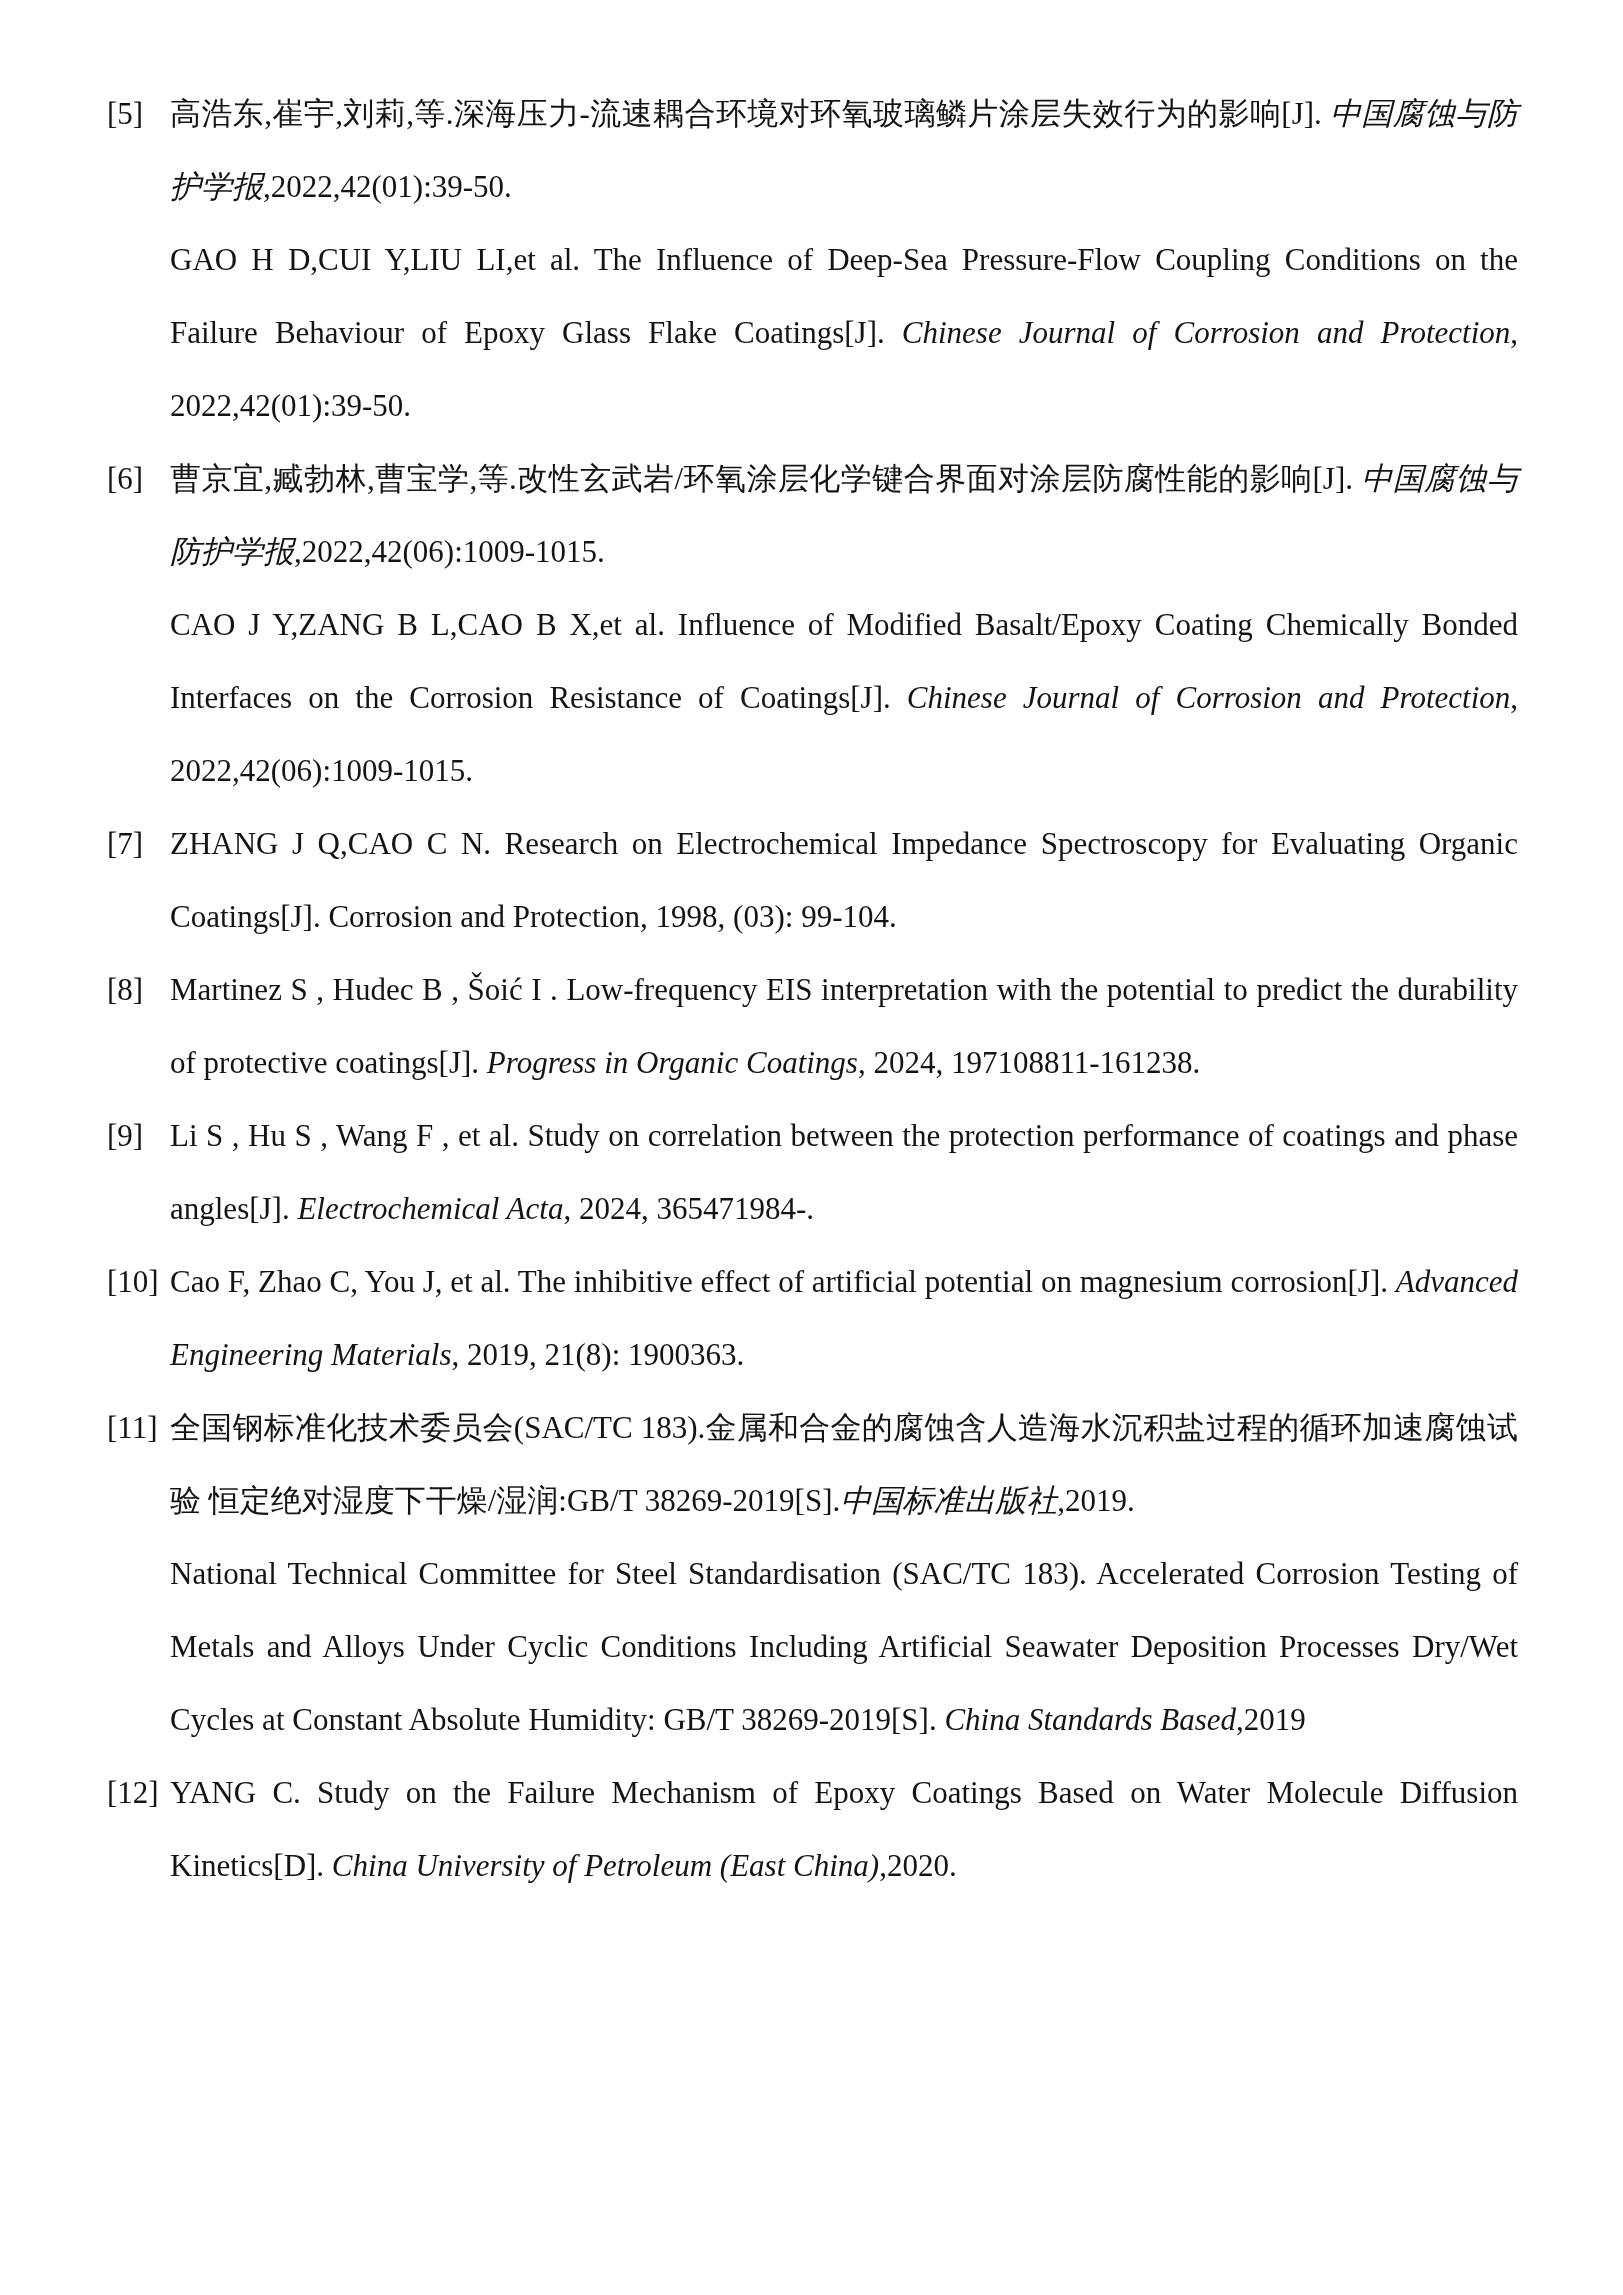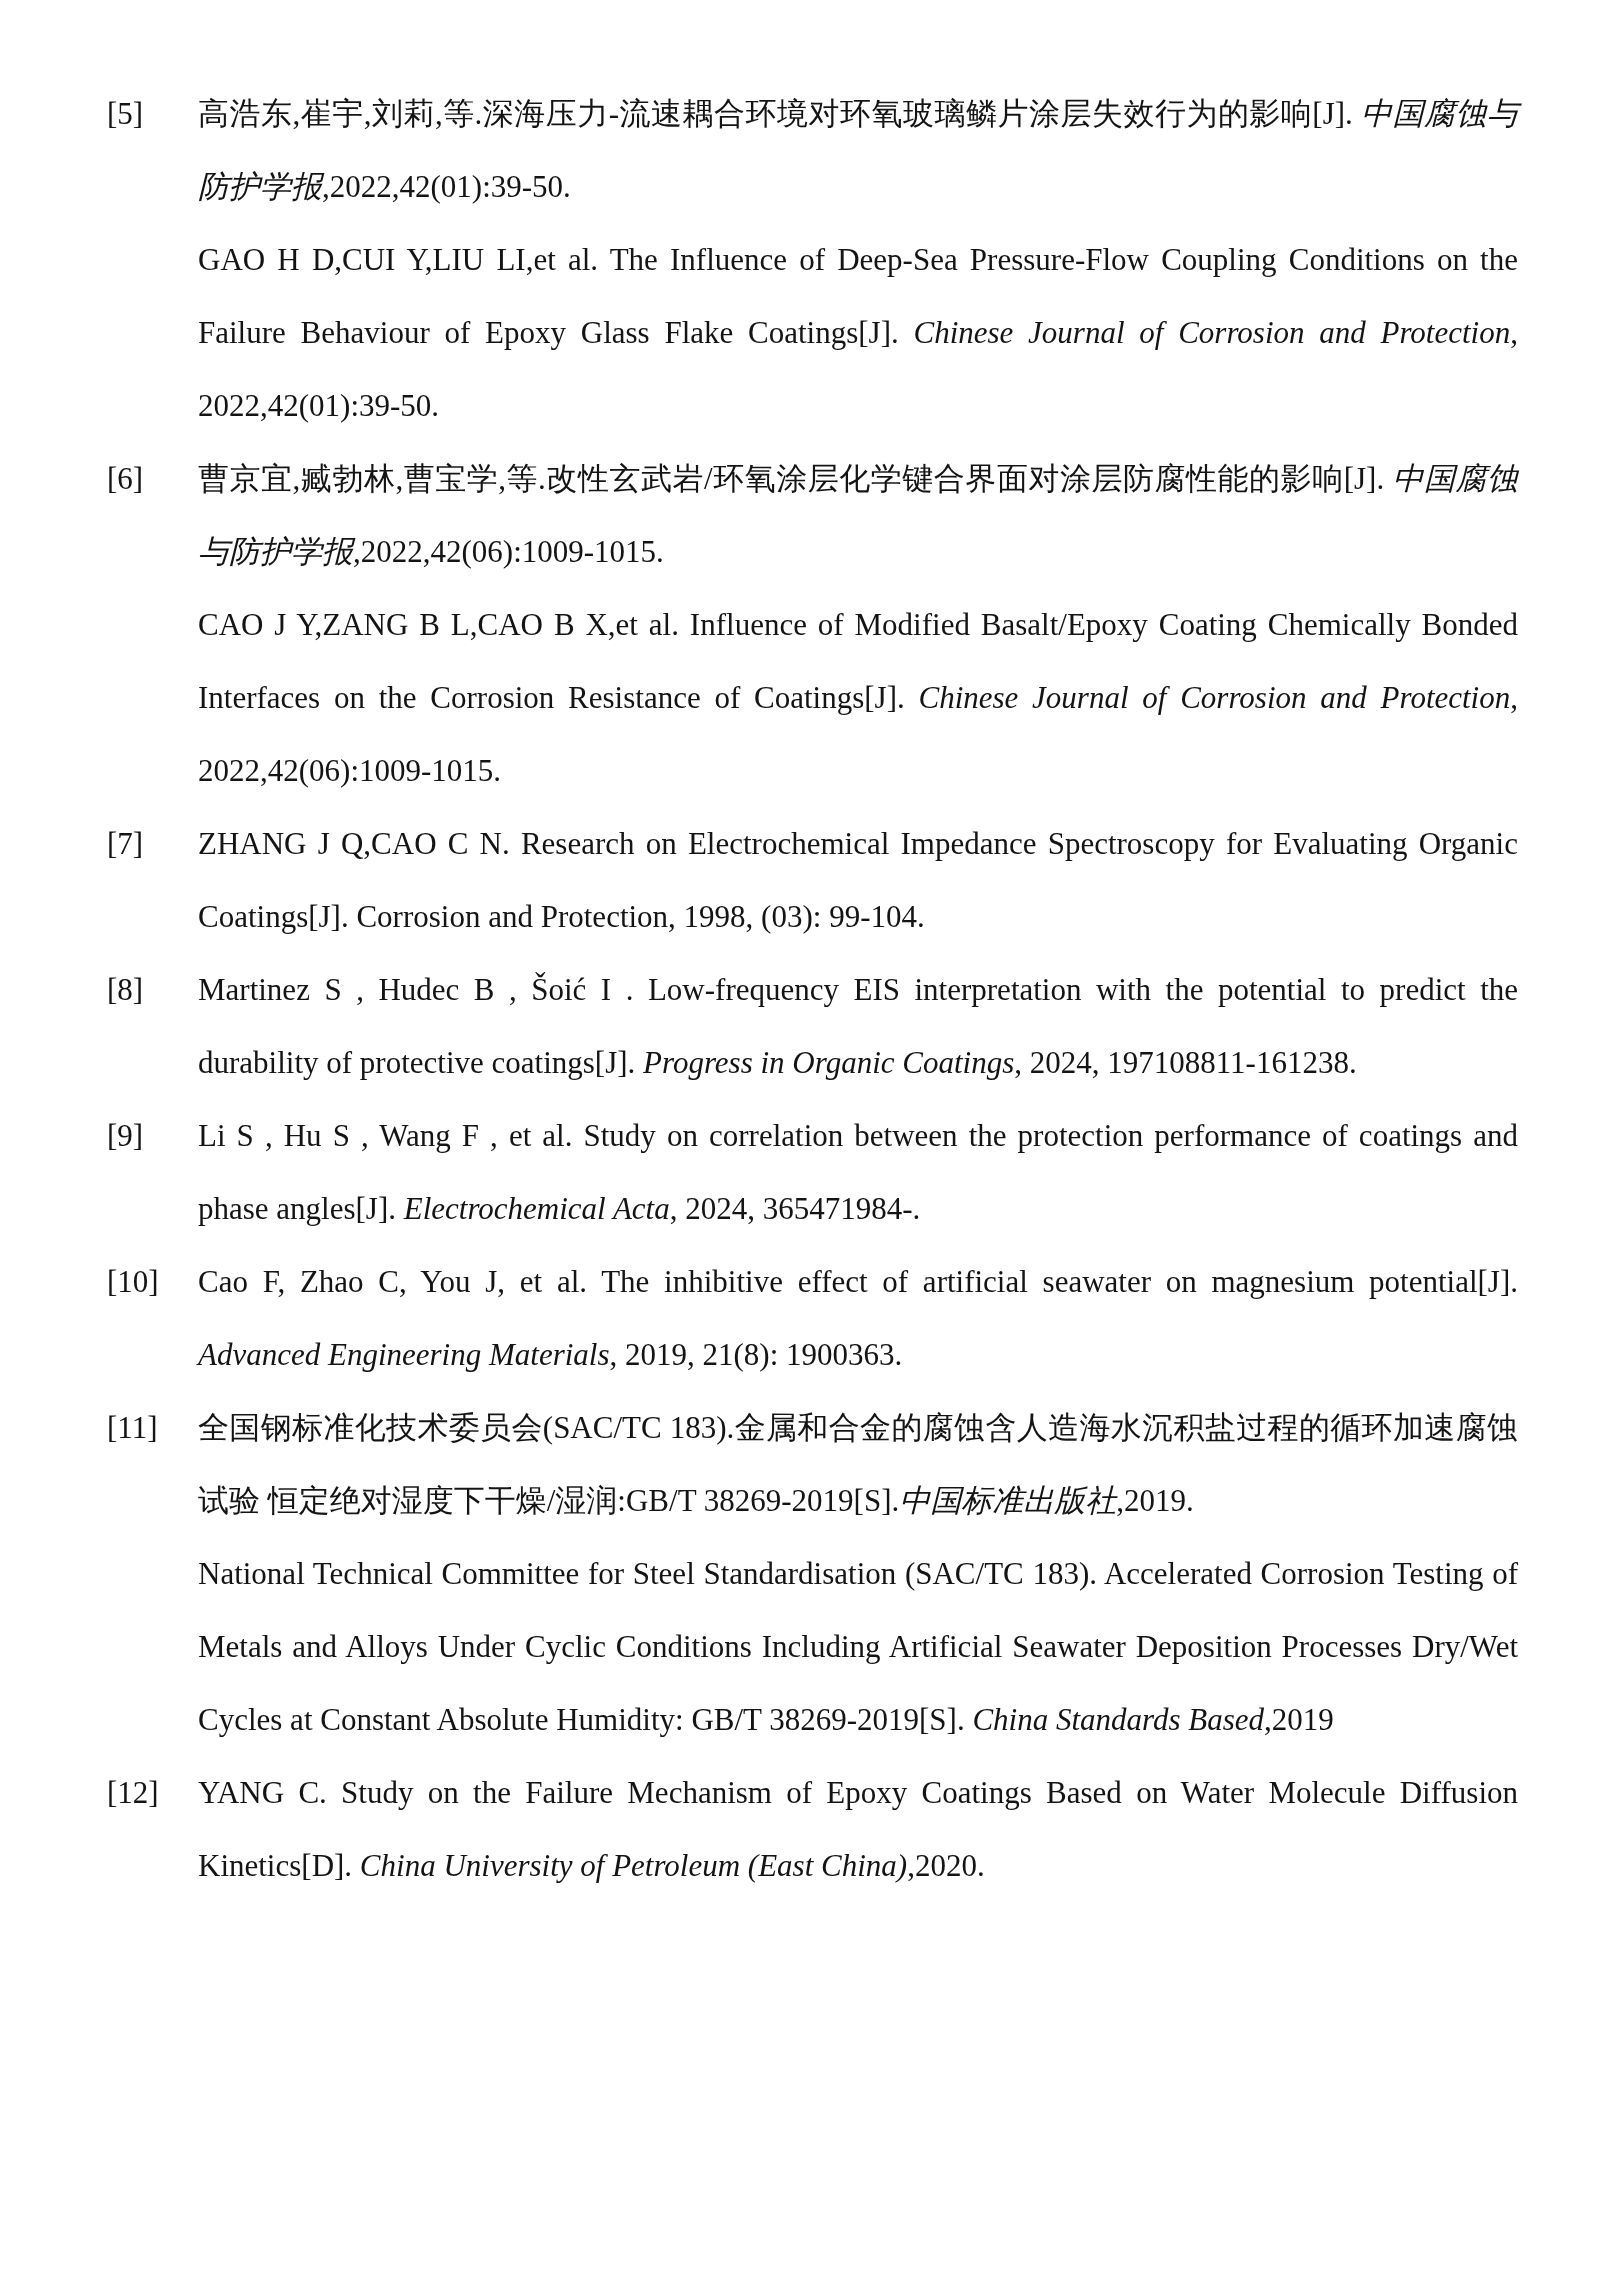--- a/index.html
+++ b/index.html
@@ -26,21 +26,20 @@
     display: flex;
     align-items: flex-start;
   }
   .ref-num {
     flex: 0 0 63px;
     text-align: left;
   }
   .ref-body {
     flex: 1 1 auto;
     min-width: 0;
-    margin-left: 28px;
   }
   .ref-par {
     margin: 0;
     text-align: justify;
   }
   .it {
     font-style: italic;
   }
 </style>
 </head>
@@ -76,21 +75,21 @@
       </div>
       <div class="ref">
         <span class="ref-num">[9]</span>
         <div class="ref-body">
           <p class="ref-par"><span>Li S , Hu S , Wang F , et al. Study on correlation between the protection performance of coatings and phase angles[J]. </span><span class="it">Electrochemical Acta</span><span>, 2024, 365471984-.</span></p>
         </div>
       </div>
       <div class="ref">
         <span class="ref-num">[10]</span>
         <div class="ref-body">
-          <p class="ref-par"><span>Cao F, Zhao C, You J, et al. The inhibitive effect of artificial seawater on magnesium potential[J]. </span><span class="it">Advanced Engineering Materials</span><span>, 2019, 21(8): 1900363.</span></p>
+          <p class="ref-par"><span>Cao F, Zhao C, You J, et al. The inhibitive effect of artificial potential on magnesium corrosion[J]. </span><span class="it">Advanced Engineering Materials</span><span>, 2019, 21(8): 1900363.</span></p>
         </div>
       </div>
       <div class="ref">
         <span class="ref-num">[11]</span>
         <div class="ref-body">
           <p class="ref-par"><span>全国钢标准化技术委员会(SAC/TC 183).金属和合金的腐蚀含人造海水沉积盐过程的循环加速腐蚀试验 恒定绝对湿度下干燥/湿润:GB/T 38269-2019[S].</span><span class="it">中国标准出版社</span><span>,2019.</span></p>
           <p class="ref-par"><span>National Technical Committee for Steel Standardisation (SAC/TC 183).  Accelerated Corrosion Testing of Metals and Alloys Under Cyclic Conditions Including Artificial Seawater Deposition Processes Dry/Wet Cycles at Constant Absolute Humidity: GB/T 38269-2019[S]. </span><span class="it">China Standards Based</span><span>,2019</span></p>
         </div>
       </div>
       <div class="ref">

